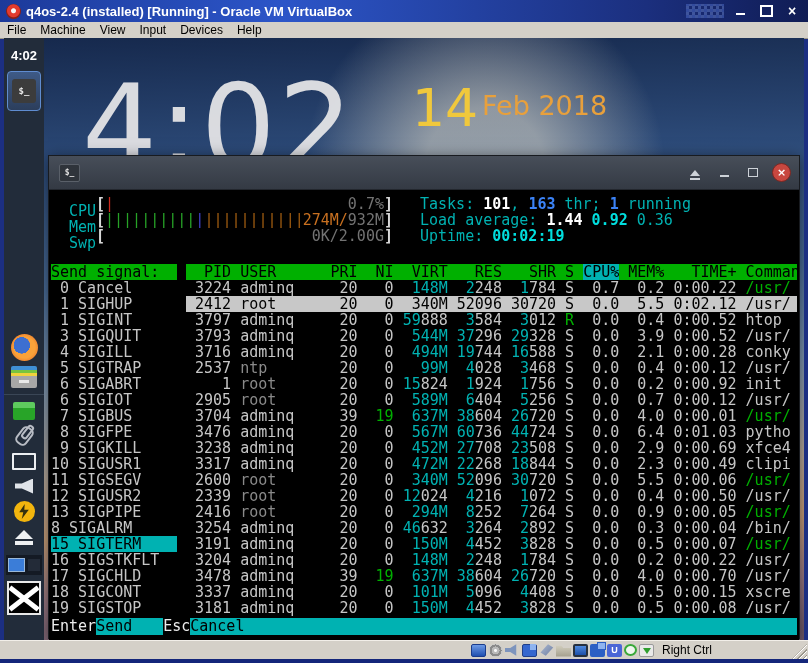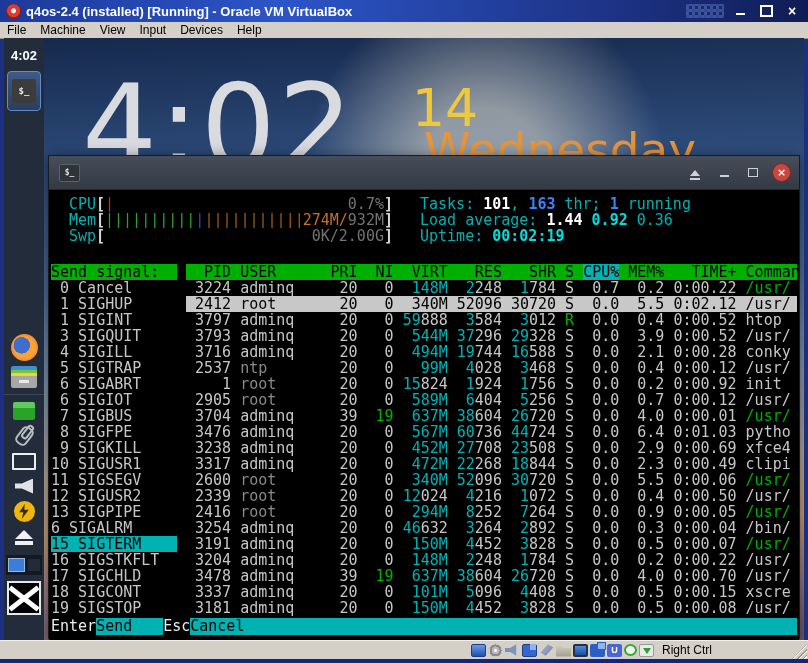--- a/index.html
+++ b/index.html
@@ -92,21 +92,21 @@
   .tb-close{width:17px;height:17px;border-radius:50%;background:#c8473f;border:1px solid #7e2722;}
   .gly-close{color:#fff;font:bold 11px/11px "DejaVu Sans",sans-serif;}
   .gly-close::after{content:"×";}
 
   
   .term-content{height:449px;background:#000;color:#c6c6c6;font:15px/16px "DejaVu Sans Mono",monospace;
     padding:6px 2px 0 2px;box-sizing:content-box;overflow:hidden;white-space:nowrap;}
   .top-area{display:flex;}
   .meters{width:342px;flex:0 0 342px;}
   .mline{display:flex;height:16px;padding-left:18px;box-sizing:border-box;}
-  .mlabel{width:27px;flex:0 0 27px;}
+  .mlabel{width:27px;flex:0 0 27px;margin-top:7px;}
   .mbrk{color:#d8d8d8;font-weight:bold;}
   .mbody{flex:1;display:flex;justify-content:space-between;overflow:hidden;}
   .mbars{letter-spacing:0;overflow:hidden;}
   .stats{margin-left:27px;}
   .sline{height:16px;}
   .bold{font-weight:bold;}
   .tc-teal{color:#00b2b2;} .tc-bright_cyan{color:#00dede;} .tc-white{color:#ffffff;}
   .tc-bright_green{color:#3b82f6;} .tc-text{color:#737373;} .tc-orange{color:#c87020;}
   .bc-red{color:#cc2a1e;} .bc-green{color:#27a327;} .bc-blue{color:#4040c8;} .bc-orange{color:#a05c10;}
   .spacer-line{height:20px;}
@@ -227,21 +227,21 @@
           <span class="ws-a"></span>
           <span class="ws-b"></span>
         </div>
         <div class="xlogo"></div>
       </div>
     </div>
 
     <div class="desktop">
       <div class="big-clock">4:02</div>
       <div class="cal-day">14</div>
-      <div class="cal-weekday">Wednesday</div>
+      <div class="cal-monthyear">Feb 2018</div>
 
       <div class="terminal">
         <div class="term-titlebar">
           <span class="term-ic">$_</span>
           <span class="term-btns">
             <span class="tb">
                 <span class="gly-eject"></span>
               </span>
             <span class="tb">
                 <span class="gly-min"></span>
@@ -367,21 +367,21 @@
                 <span class="sigcell">12 SIGUSR2</span>
                 <span class="sigdiv"></span>
                 <span class="proc"><span class="cell" style="width: 5ch; text-align: right;">2339</span><span class="cell dim" style="width: 9ch; text-align: left;">root</span><span class="cell" style="width: 3ch; text-align: right;">20</span><span class="cell" style="width: 3ch; text-align: right;">0</span><span class="cell" style="width: 5ch; text-align: right;"><span class="cyn">12</span><span>024</span></span><span class="cell" style="width: 5ch; text-align: right;"><span class="cyn">4</span><span>216</span></span><span class="cell" style="width: 5ch; text-align: right;"><span class="cyn">1</span><span>072</span></span><span class="cell" style="width: 1ch; text-align: left;">S</span><span class="cell" style="width: 4ch; text-align: right;">0.0</span><span class="cell" style="width: 4ch; text-align: right;">0.4</span><span class="cell" style="width: 7ch; text-align: right;">0:00.50</span><span class="cell last" style="width: 7ch; text-align: left;">/usr/</span></span>
               </div>
               <div class="row">
                 <span class="sigcell">13 SIGPIPE</span>
                 <span class="sigdiv"></span>
                 <span class="proc"><span class="cell" style="width: 5ch; text-align: right;">2416</span><span class="cell dim" style="width: 9ch; text-align: left;">root</span><span class="cell" style="width: 3ch; text-align: right;">20</span><span class="cell" style="width: 3ch; text-align: right;">0</span><span class="cell" style="width: 5ch; text-align: right;"><span class="cyn">294M</span></span><span class="cell" style="width: 5ch; text-align: right;"><span class="cyn">8</span><span>252</span></span><span class="cell" style="width: 5ch; text-align: right;"><span class="cyn">7</span><span>264</span></span><span class="cell" style="width: 1ch; text-align: left;">S</span><span class="cell" style="width: 4ch; text-align: right;">0.0</span><span class="cell" style="width: 4ch; text-align: right;">0.9</span><span class="cell" style="width: 7ch; text-align: right;">0:00.05</span><span class="cell grn last" style="width: 7ch; text-align: left;">/usr/</span></span>
               </div>
               <div class="row">
-                <span class="sigcell">6 SIGALRM</span>
+                <span class="sigcell">8 SIGALRM</span>
                 <span class="sigdiv"></span>
                 <span class="proc"><span class="cell" style="width: 5ch; text-align: right;">3254</span><span class="cell" style="width: 9ch; text-align: left;">adminq</span><span class="cell" style="width: 3ch; text-align: right;">20</span><span class="cell" style="width: 3ch; text-align: right;">0</span><span class="cell" style="width: 5ch; text-align: right;"><span class="cyn">46</span><span>632</span></span><span class="cell" style="width: 5ch; text-align: right;"><span class="cyn">3</span><span>264</span></span><span class="cell" style="width: 5ch; text-align: right;"><span class="cyn">2</span><span>892</span></span><span class="cell" style="width: 1ch; text-align: left;">S</span><span class="cell" style="width: 4ch; text-align: right;">0.0</span><span class="cell" style="width: 4ch; text-align: right;">0.3</span><span class="cell" style="width: 7ch; text-align: right;">0:00.04</span><span class="cell last" style="width: 7ch; text-align: left;">/bin/</span></span>
               </div>
               <div class="row">
                 <span class="sigcell sigsel">15 SIGTERM</span>
                 <span class="sigdiv"></span>
                 <span class="proc"><span class="cell" style="width: 5ch; text-align: right;">3191</span><span class="cell" style="width: 9ch; text-align: left;">adminq</span><span class="cell" style="width: 3ch; text-align: right;">20</span><span class="cell" style="width: 3ch; text-align: right;">0</span><span class="cell" style="width: 5ch; text-align: right;"><span class="cyn">150M</span></span><span class="cell" style="width: 5ch; text-align: right;"><span class="cyn">4</span><span>452</span></span><span class="cell" style="width: 5ch; text-align: right;"><span class="cyn">3</span><span>828</span></span><span class="cell" style="width: 1ch; text-align: left;">S</span><span class="cell" style="width: 4ch; text-align: right;">0.0</span><span class="cell" style="width: 4ch; text-align: right;">0.5</span><span class="cell" style="width: 7ch; text-align: right;">0:00.07</span><span class="cell grn last" style="width: 7ch; text-align: left;">/usr/</span></span>
               </div>
               <div class="row">
                 <span class="sigcell">16 SIGSTKFLT</span>

